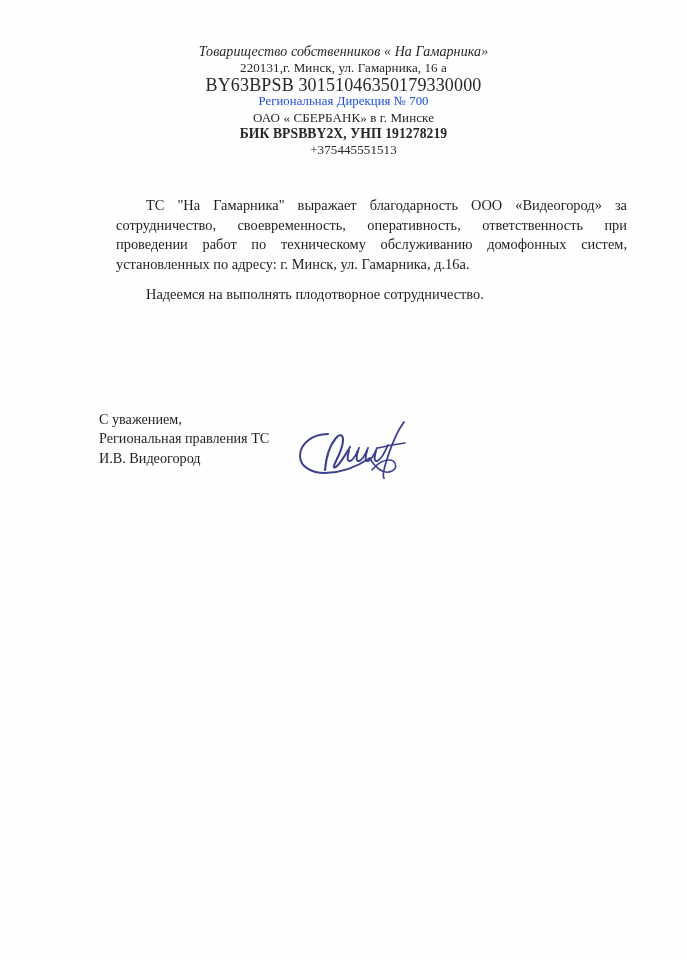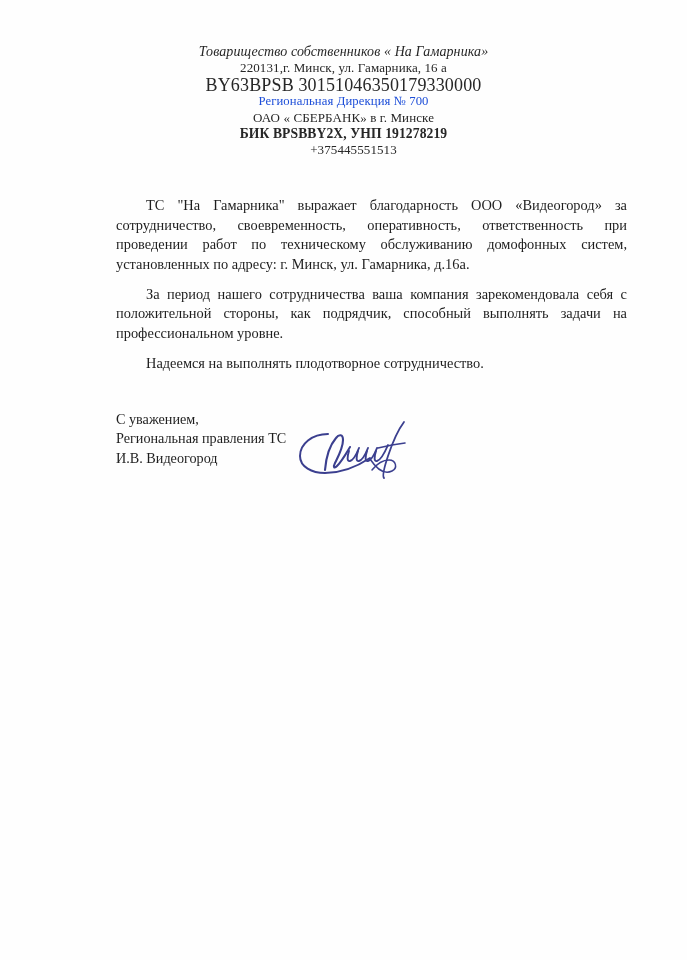--- a/index.html
+++ b/index.html
@@ -60,21 +60,21 @@
     font-size: 14.4px;
     line-height: 19.6px;
     margin: 0 0 10.5px 0;
     color: #1e1e1e;
   }
   .para.last-tight { margin-bottom: 0; }
 
   
   .sign-block {
     position: absolute;
-    left: 116px;
+    left: 99px;
     top: 410px;
     width: 420px;
   }
   .sign-line {
     display: block;
     font-size: 14.2px;
     line-height: 19.4px;
     color: #1e1e1e;
     white-space: nowrap;
   }
@@ -99,21 +99,20 @@
     <span class="lh-line lh-2">220131,г. Минск, ул. Гамарника, 16 а</span>
     <span class="lh-line lh-3">BY63BPSB 30151046350179330000</span>
     <span class="lh-line lh-4">Региональная Дирекция № 700</span>
     <span class="lh-line lh-5">ОАО «  СБЕРБАНК» в г. Минске</span>
     <span class="lh-line lh-6">БИК BPSBBY2X, УНП 191278219</span>
     <span class="lh-line lh-7">+375445551513</span>
   </div>
 
   <div class="body-block">
     <p class="para">ТС "На Гамарника" выражает благодарность ООО «Видеогород» за сотрудничество, своевременность, оперативность, ответственность при проведении работ по техническому обслуживанию домофонных систем, установленных по адресу: г. Минск, ул. Гамарника, д.16а.</p>
-    <p class="para">За период нашего сотрудничества ваша компания зарекомендовала себя с положительной стороны, как подрядчик, способный выполнять задачи на профессиональном уровне.</p>
     <p class="para last-tight">Надеемся на выполнять плодотворное сотрудничество.</p>
   </div>
 
   <div class="sign-block">
     <span class="sign-line">С уважением,</span>
     <span class="sign-line">Региональная  правления ТС</span>
     <span class="sign-line">И.В. Видеогород</span>
   </div>
 
   <div class="signature">

